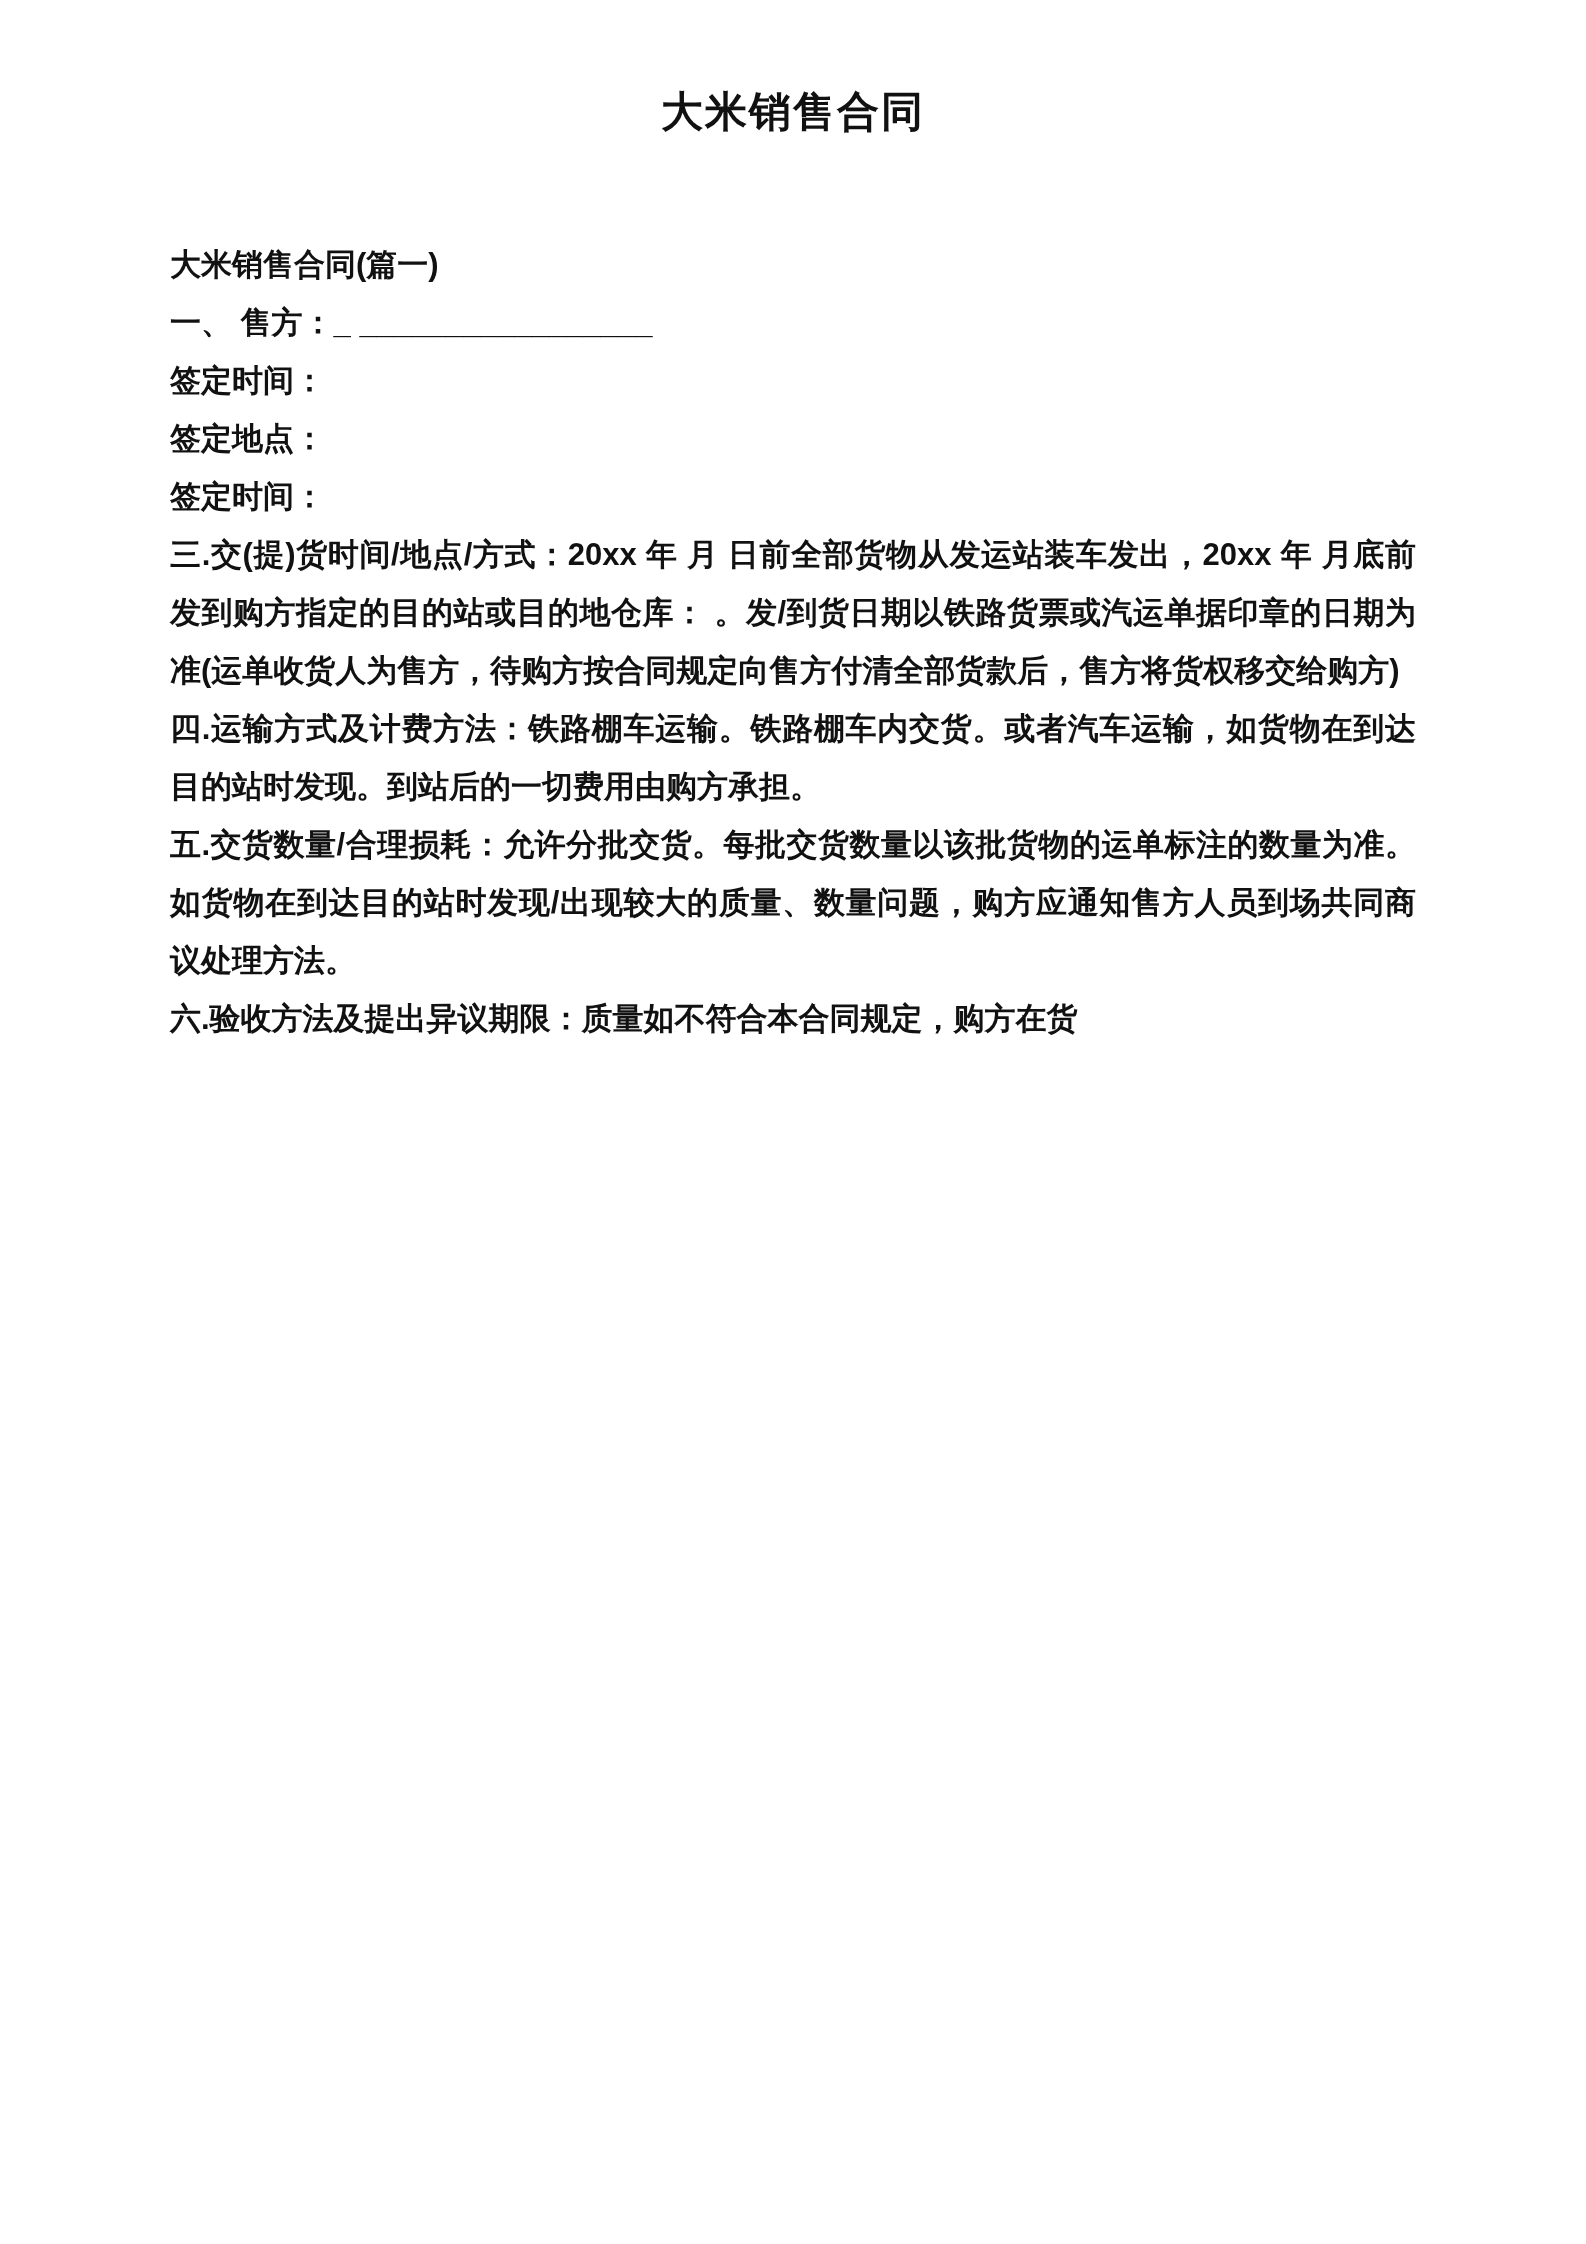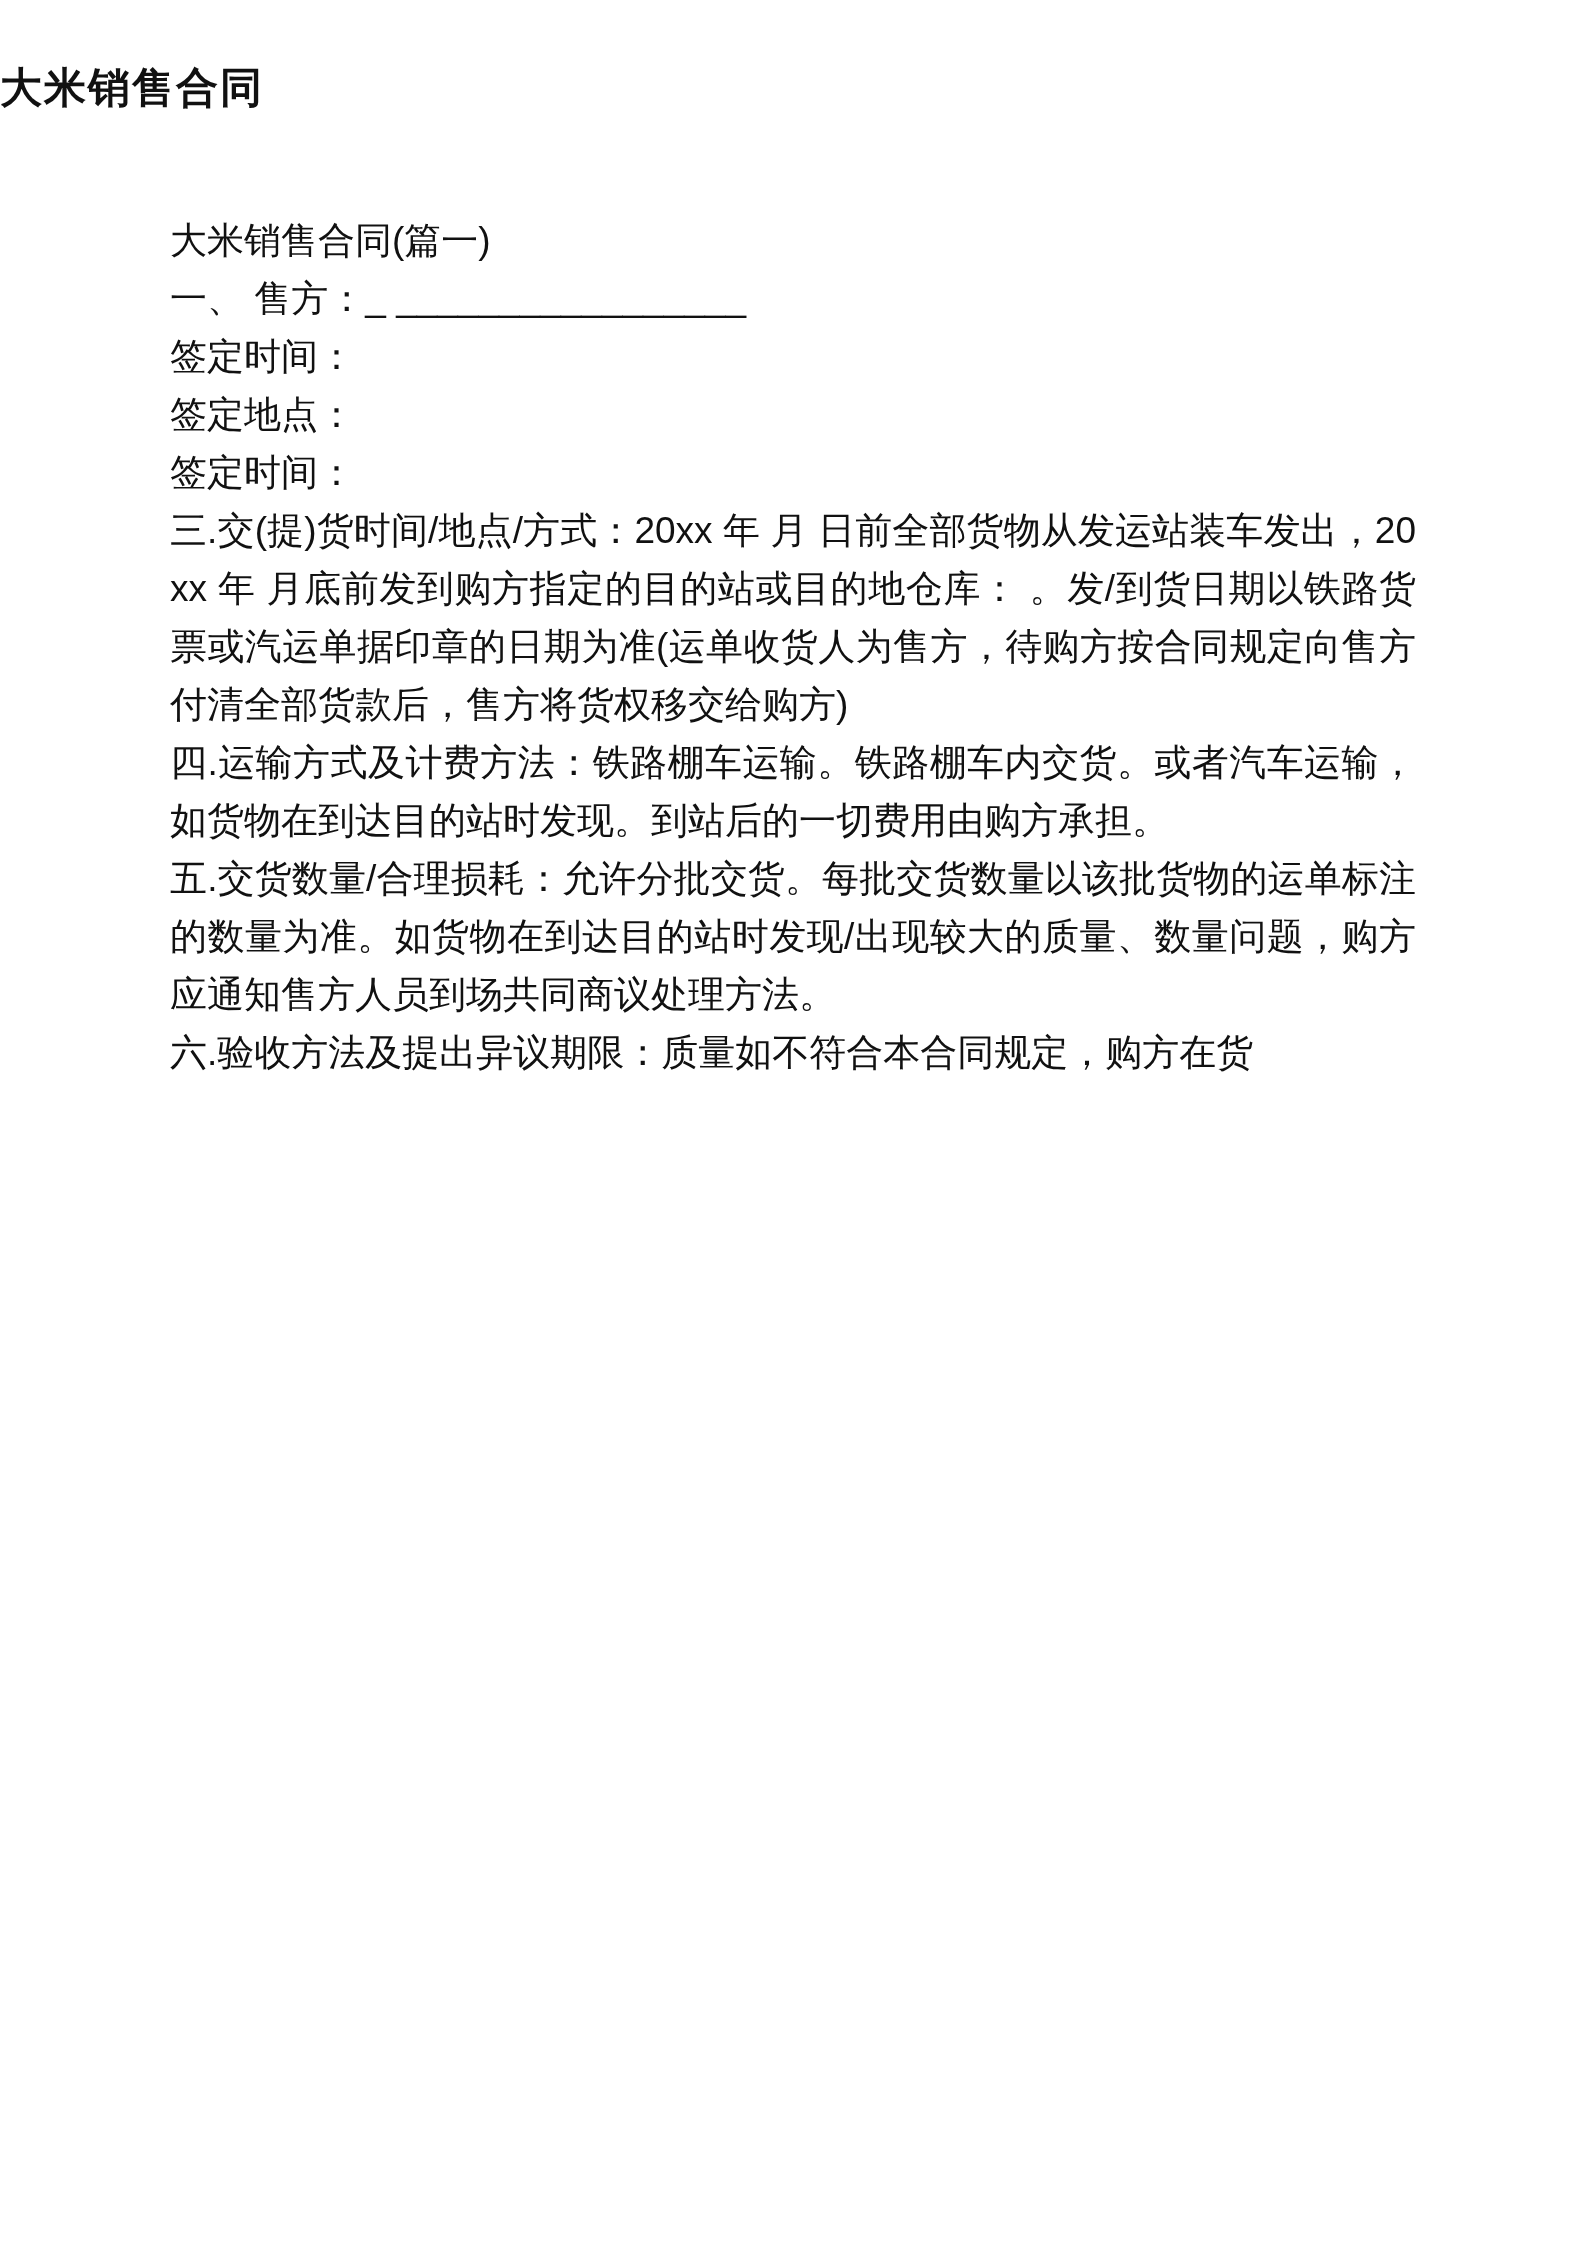--- a/index.html
+++ b/index.html
@@ -11,33 +11,34 @@
     position: relative;
     width: 1586px;
     height: 2244px;
     background: #ffffff;
     overflow: hidden;
     font-family: "Liberation Sans", "DejaVu Sans", sans-serif;
     color: #1a1a1a;
   }
   .doc-title {
     margin: 0;
-    padding-top: 60px;
+    padding-top: 84px;
+    text-align: center;
     font-size: 42px;
     font-weight: 700;
     letter-spacing: 2px;
     color: #111111;
   }
   .doc-body {
     margin: 96px 170px 0 170px;
   }
   .doc-body p {
     margin: 0;
-    font-size: 37px;
-    font-weight: 400;
+    font-size: 31px;
+    font-weight: 700;
     line-height: 58px;
     text-align: justify;
     text-justify: inter-ideograph;
     word-break: break-all;
     color: #111111;
   }
 </style>
 </head>
 <body>
 

